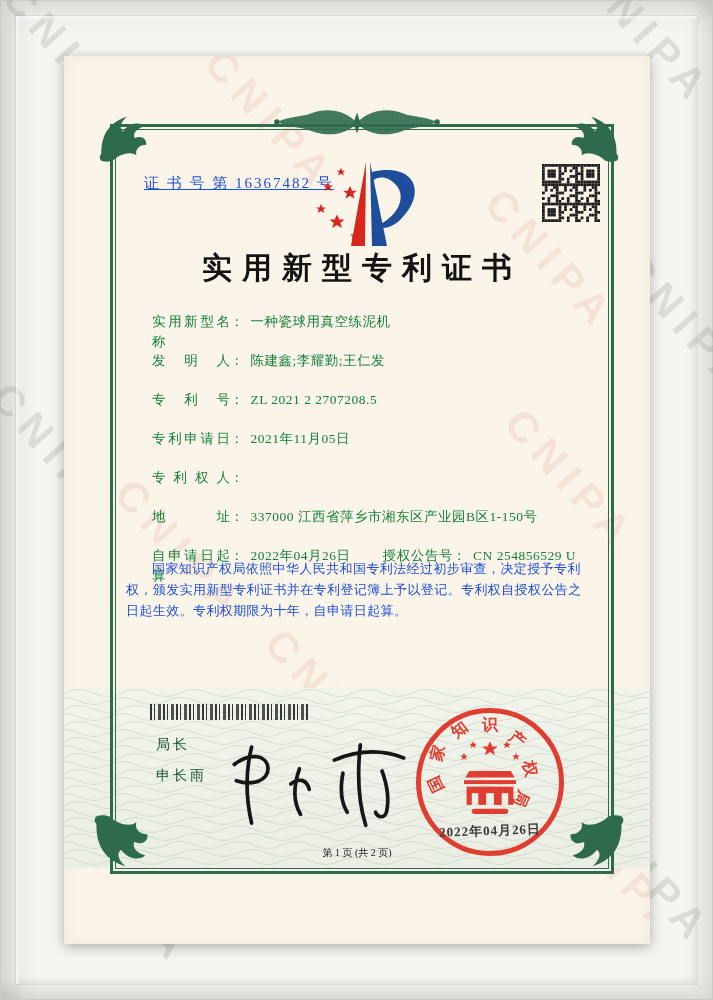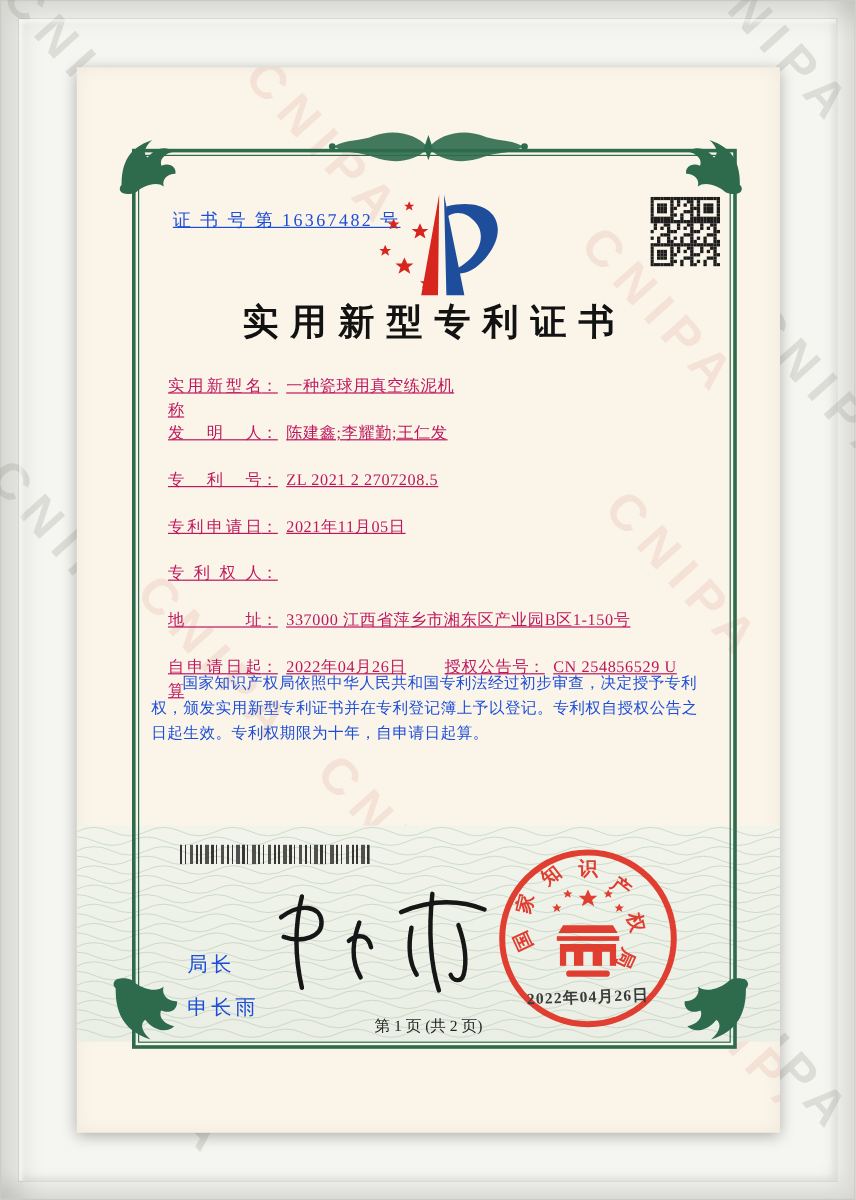--- a/index.html
+++ b/index.html
@@ -30,48 +30,48 @@
   .c-bl{left:24px;top:752px;transform:scaleY(-1);width:66px;height:66px;}
   .c-br{left:500px;top:752px;transform:scale(-1,-1);width:66px;height:66px;}
   .top-orn{position:absolute;left:50%;top:46px;width:176px;height:42px;transform:translateX(-50%);}
   
   .cert-no{position:absolute;left:80px;top:118px;font-size:15px;letter-spacing:2px;color:#1d4ed8;text-decoration:underline;}
   .qr{position:absolute;left:478px;top:108px;width:58px;height:58px;fill:#1c1c1c;}
   .logo{position:absolute;left:246px;top:102px;width:122px;height:94px;}
   .title{position:absolute;left:0;right:0;top:192px;text-align:center;font-weight:700;
          font-size:30px;letter-spacing:10px;text-indent:10px;color:#121212;}
   
-  .fields{position:absolute;left:76px;top:256px;width:460px;color:#be185d;text-decoration:underline;}
+  .fields{position:absolute;left:88px;top:256px;width:460px;color:#15803d;}
   .frow{display:flex;height:39px;line-height:20px;font-size:13.5px;align-items:flex-start;}
   .flabel{display:inline-block;width:78px;flex:none;text-align:justify;text-align-last:justify;}
   .fcolon{flex:none;}
   .fvalue{margin-left:7px;letter-spacing:.5px;white-space:nowrap;text-align:center;}
   .flabel2{margin-left:32px;width:70px;}
   
   .bodytext{position:absolute;left:62px;top:502px;width:468px;font-size:13px;line-height:21px;
             color:#1d4ed8;letter-spacing:.4px;}
   .bodytext p{margin:0;text-indent:2em;}
   
   .barcode{position:absolute;left:86px;top:648px;width:158px;height:16px;opacity:.88;
     background:repeating-linear-gradient(90deg,#1d1d1d 0 2px,transparent 2px 4px,
       #1d1d1d 4px 5px,transparent 5px 8px,#3a3a3a 8px 11px,transparent 11px 13px);}
   
-  .officer{position:absolute;left:92px;top:736px;font-size:17px;color:#1d4ed8;letter-spacing:3px;}
+  .officer{position:absolute;left:92px;top:680px;font-size:14px;color:#14532d;letter-spacing:3px;}
   .officer .name{margin-top:13px;}
   .signature{position:absolute;left:150px;top:678px;width:210px;height:100px;}
   
   .seal{position:absolute;left:352px;top:652px;width:148px;height:148px;opacity:.95;}
   .seal-ring{position:absolute;inset:0;border:5px solid #e03527;border-radius:50%;}
   .seal-char{position:absolute;left:50%;top:50%;font-size:16px;font-weight:700;color:#e03527;
              transform-origin:0 0;}
   .emblem{position:absolute;left:50%;top:50%;width:78px;height:92px;transform:translate(-50%,-52%);}
   .seal-date{position:absolute;left:336px;top:766px;width:180px;text-align:center;font-size:13px;
              font-weight:700;color:#3a3a3a;letter-spacing:1px;transform:rotate(-2deg);z-index:5;}
   
-  .page-info{position:absolute;left:0;right:0;top:790px;text-align:center;font-size:13px;color:#242424;}
+  .page-info{position:absolute;left:0;right:0;top:790px;text-align:center;font-size:10px;color:#242424;}
   .note{position:absolute;left:0;right:0;top:830px;text-align:center;font-size:14px;
         letter-spacing:3px;color:#242424;}
   .hidden-defs{position:absolute;width:0;height:0;overflow:hidden;}
 </style>
 </head>
 <body>
 
 <svg class="hidden-defs" aria-hidden="true">
   <defs>
     <path id="st" d="M0,-1 L0.31,-0.32 1,-0.32 0.44,0.12 0.66,0.81 0,0.4 -0.66,0.81 -0.44,0.12 -1,-0.32 -0.31,-0.32 Z"></path>

